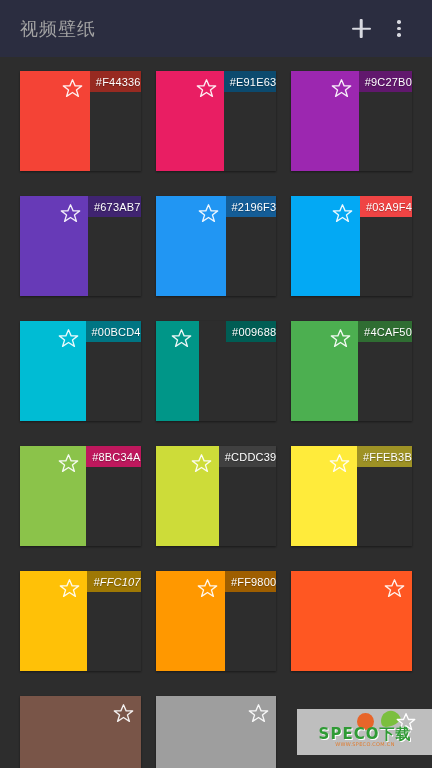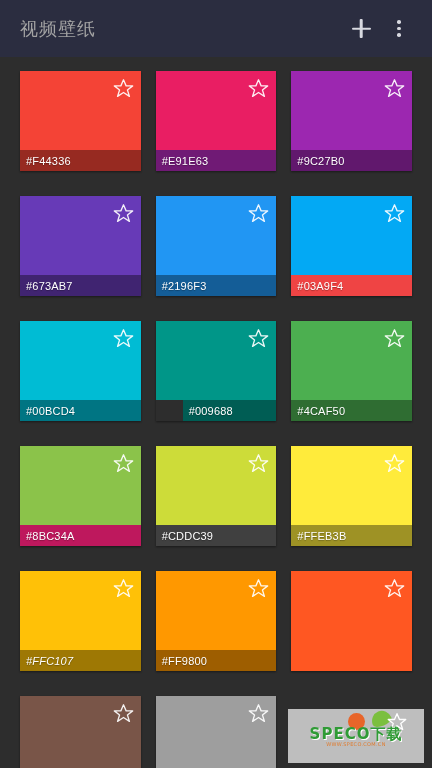--- a/index.html
+++ b/index.html
@@ -88,21 +88,21 @@
     padding: 14px 20px 0 20px;
     display: grid;
     grid-template-columns: repeat(3, 1fr);
     column-gap: 15px;
     row-gap: 25px;
   }
 
   .swatch-card {
     height: 100px;
     display: flex;
-    flex-direction: column;
+    flex-direction: row;
     overflow: hidden;
     box-shadow: 0 1px 2px rgba(0,0,0,0.45);
   }
 
   .swatch-body {
     flex: 1 1 auto;
     position: relative;
   }
 
   .star-icon {
@@ -124,24 +124,24 @@
     font-size: 11px;
     color: #ffffff;
     letter-spacing: 0.2px;
     text-shadow: 0 1px 1px rgba(0,0,0,0.3);
     background: rgba(0,0,0,0.30);
   }
 
   
   #watermark {
     position: absolute;
-    left: 288px;
+    left: 297px;
     top: 709px;
     width: 136px;
-    height: 54px;
+    height: 46px;
     background: rgba(226,226,226,0.80);
     overflow: hidden;
     z-index: 10;
   }
   #wm-ring-top, #wm-ring-bottom {
     position: absolute;
     border-radius: 50%;
     border: 9px solid #e8652a;
   }
   #wm-ring-top {
@@ -232,21 +232,21 @@
       <div class="swatch-footer" style="background: rgb(151, 42, 33);">#F44336</div>
     </div>
     <div class="swatch-card">
       <div class="swatch-body" style="background: rgb(233, 30, 99);">
         <span class="star-icon">
           <svg viewBox="0 0 24 24">
             <polygon points="12,2 15,9 22.5,9 16.5,13.7 18.8,21 12,16.6 5.2,21 7.5,13.7 1.5,9 9,9" fill="none" stroke="rgba(255,255,255,0.92)" stroke-width="1.5" stroke-linejoin="round"></polygon>
           </svg>
         </span>
       </div>
-      <div class="swatch-footer" style="background: #701a75;">#E91E63</div>
+      <div class="swatch-footer" style="background: #0c4a6e;">#E91E63</div>
     </div>
     <div class="swatch-card">
       <div class="swatch-body" style="background: rgb(156, 39, 176);">
         <span class="star-icon">
           <svg viewBox="0 0 24 24">
             <polygon points="12,2 15,9 22.5,9 16.5,13.7 18.8,21 12,16.6 5.2,21 7.5,13.7 1.5,9 9,9" fill="none" stroke="rgba(255,255,255,0.92)" stroke-width="1.5" stroke-linejoin="round"></polygon>
           </svg>
         </span>
       </div>
       <div class="swatch-footer" style="background: rgb(97, 24, 109);">#9C27B0</div>

